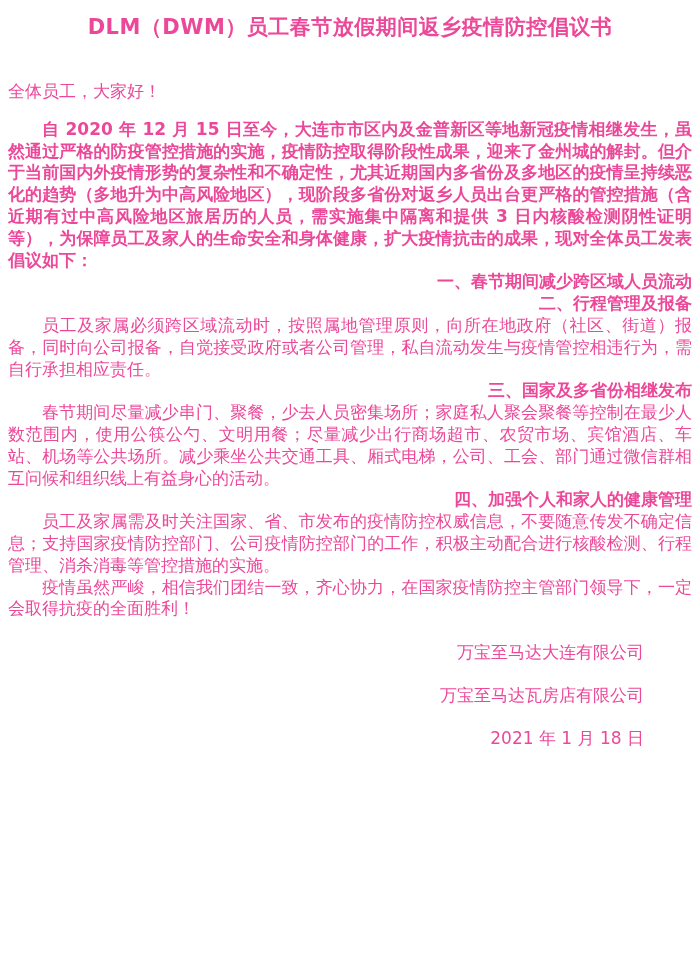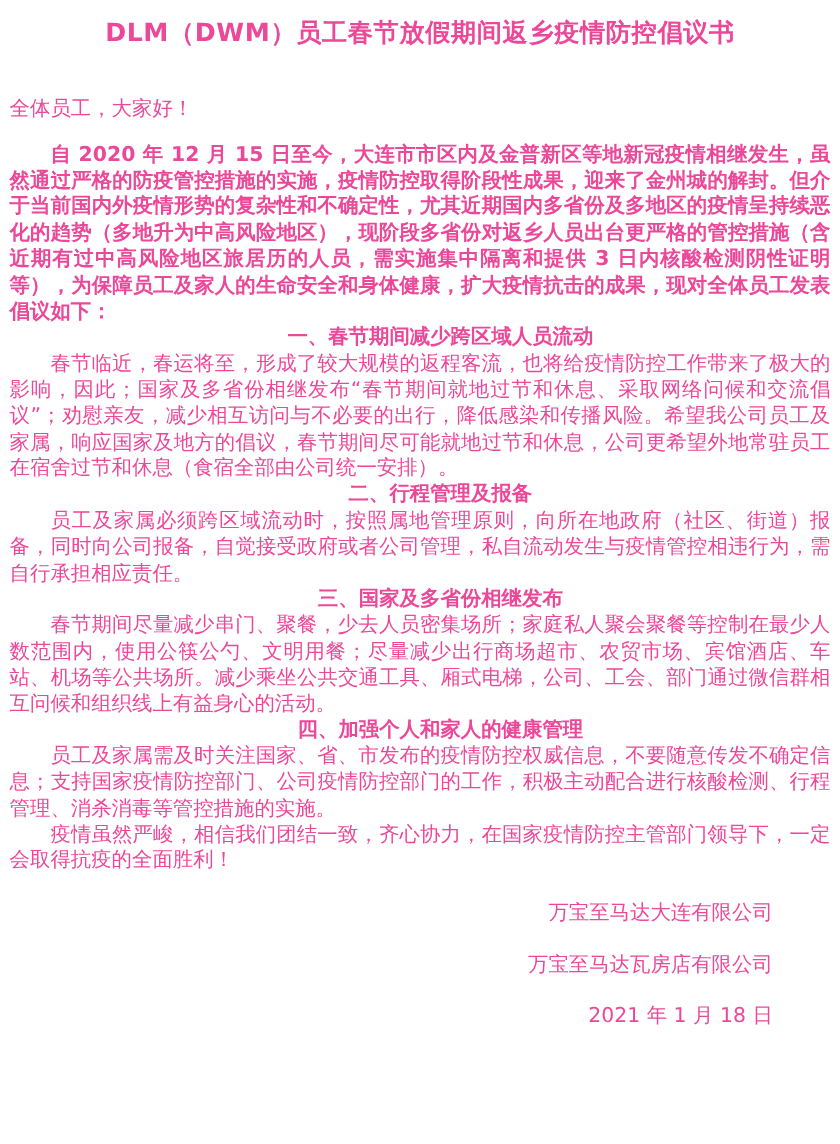--- a/index.html
+++ b/index.html
@@ -42,21 +42,21 @@
     text-indent: 2em;
     text-align: justify;
   }
   .intro {
     margin-top: 16px;
     font-weight: bold;
   }
   .sec-heading {
     font-weight: 700;
     text-indent: 2em;
-    text-align: center;
+    text-align: right;
   }
   .sig {
     text-align: right;
     padding-right: 48px;
     margin-top: 21px;
   }
   .sig-first {
     margin-top: 22px;
   }
 </style>
@@ -65,21 +65,20 @@
 
 <div class="page">
 
   <p class="title">DLM（DWM）员工春节放假期间返乡疫情防控倡议书</p>
 
   <p class="greeting">全体员工，大家好！</p>
 
   <p class="para intro">自 2020 年 12 月 15 日至今，大连市市区内及金普新区等地新冠疫情相继发生，虽然通过严格的防疫管控措施的实施，疫情防控取得阶段性成果，迎来了金州城的解封。但介于当前国内外疫情形势的复杂性和不确定性，尤其近期国内多省份及多地区的疫情呈持续恶化的趋势（多地升为中高风险地区），现阶段多省份对返乡人员出台更严格的管控措施（含近期有过中高风险地区旅居历的人员，需实施集中隔离和提供 3 日内核酸检测阴性证明等），为保障员工及家人的生命安全和身体健康，扩大疫情抗击的成果，现对全体员工发表倡议如下：</p>
 
   <p class="sec-heading">一、春节期间减少跨区域人员流动</p>
-  <p class="para">春节临近，春运将至，形成了较大规模的返程客流，也将给疫情防控工作带来了极大的影响，因此；国家及多省份相继发布“春节期间就地过节和休息、采取网络问候和交流倡议”；劝慰亲友，减少相互访问与不必要的出行，降低感染和传播风险。希望我公司员工及家属，响应国家及地方的倡议，春节期间尽可能就地过节和休息，公司更希望外地常驻员工在宿舍过节和休息（食宿全部由公司统一安排）。</p>
 
   <p class="sec-heading">二、行程管理及报备</p>
   <p class="para">员工及家属必须跨区域流动时，按照属地管理原则，向所在地政府（社区、街道）报备，同时向公司报备，自觉接受政府或者公司管理，私自流动发生与疫情管控相违行为，需自行承担相应责任。</p>
 
   <p class="sec-heading">三、国家及多省份相继发布</p>
   <p class="para">春节期间尽量减少串门、聚餐，少去人员密集场所；家庭私人聚会聚餐等控制在最少人数范围内，使用公筷公勺、文明用餐；尽量减少出行商场超市、农贸市场、宾馆酒店、车站、机场等公共场所。减少乘坐公共交通工具、厢式电梯，公司、工会、部门通过微信群相互问候和组织线上有益身心的活动。</p>
 
   <p class="sec-heading">四、加强个人和家人的健康管理</p>
 
   <p class="para">员工及家属需及时关注国家、省、市发布的疫情防控权威信息，不要随意传发不确定信息；支持国家疫情防控部门、公司疫情防控部门的工作，积极主动配合进行核酸检测、行程管理、消杀消毒等管控措施的实施。</p>

